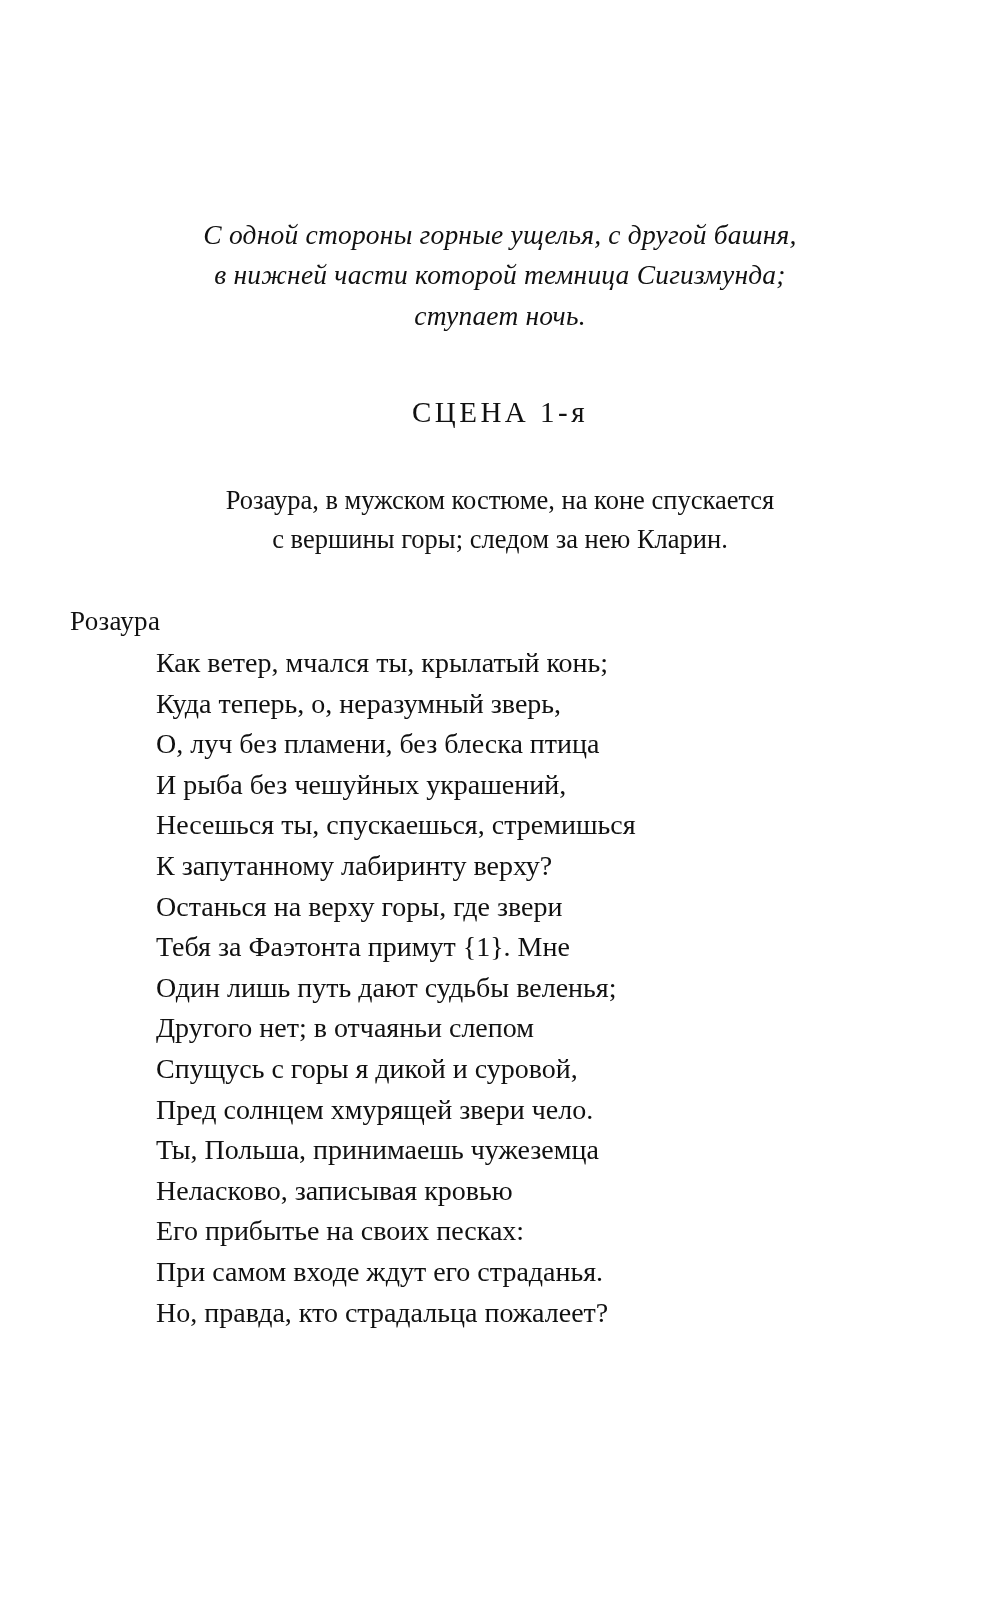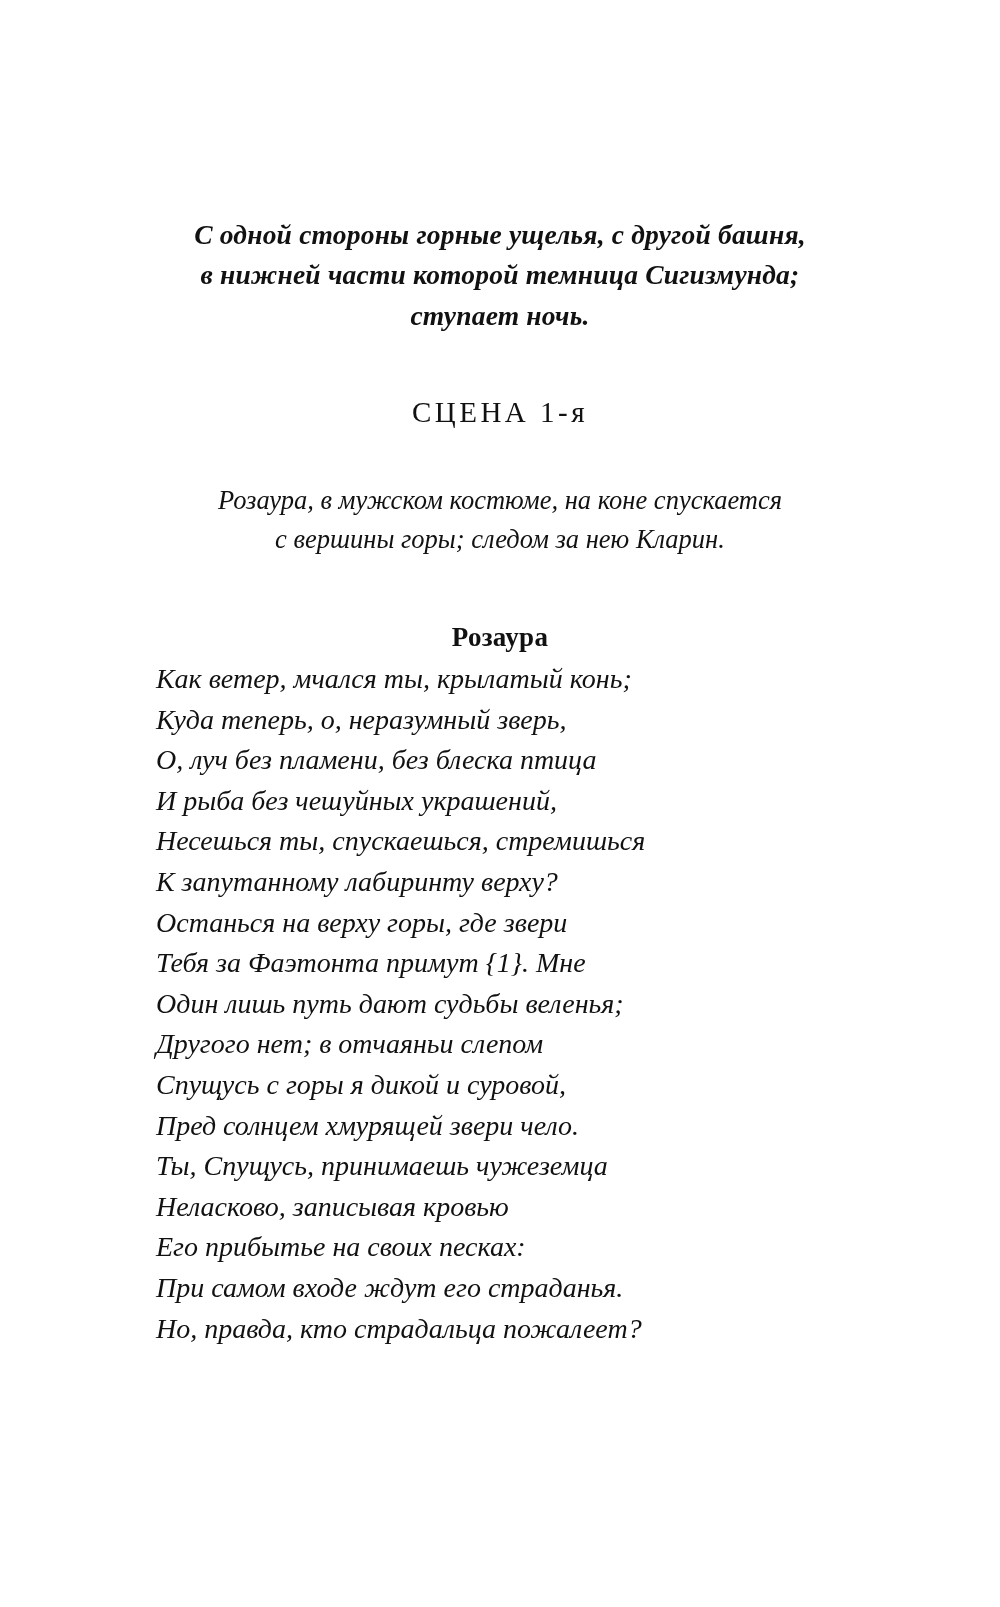--- a/index.html
+++ b/index.html
@@ -28,61 +28,58 @@
     margin-top: 215px;
     font-style: italic;
     font-size: 27.5px;
     line-height: 1.47;
     text-align: center;
     letter-spacing: 0.2px;
   }
   .stage-direction .ln {
     display: block;
     white-space: pre;
-    font-weight: bold;
   }
 
   
   .scene-heading {
     margin-top: 60px;
     text-align: center;
     font-size: 29px;
     letter-spacing: 3.5px;
     font-weight: 400;
   }
 
   
   .entrance-note {
     margin-top: 52px;
-    font-style: italic;
     font-size: 26.5px;
     line-height: 1.45;
     text-align: center;
   }
   .entrance-note .ln {
     display: block;
     white-space: pre;
   }
 
   
   .speaker {
-    margin-top: 64px;
-    text-align: center;
-    font-weight: bold;
+    margin-top: 48px;
+    text-align: left;
+    font-weight: normal;
     font-size: 27px;
     letter-spacing: 0.3px;
   }
 
   
   .verse {
     margin-top: 6px;
     font-size: 28px;
     line-height: 1.45;
     padding-left: 86px;
-    font-style: italic;
   }
   .verse .vline {
     display: block;
     white-space: pre;
   }
 </style>
 </head>
 <body>
 
 <div class="page">
@@ -108,20 +105,20 @@
     <span class="vline">О, луч без пламени, без блеска птица</span>
     <span class="vline">И рыба без чешуйных украшений,</span>
     <span class="vline">Несешься ты, спускаешься, стремишься</span>
     <span class="vline">К запутанному лабиринту верху?</span>
     <span class="vline">Останься на верху горы, где звери</span>
     <span class="vline">Тебя за Фаэтонта примут {1}. Мне</span>
     <span class="vline">Один лишь путь дают судьбы веленья;</span>
     <span class="vline">Другого нет; в отчаяньи слепом</span>
     <span class="vline">Спущусь с горы я дикой и суровой,</span>
     <span class="vline">Пред солнцем хмурящей звери чело.</span>
-    <span class="vline">Ты, Спущусь, принимаешь чужеземца</span>
+    <span class="vline">Ты, Польша, принимаешь чужеземца</span>
     <span class="vline">Неласково, записывая кровью</span>
     <span class="vline">Его прибытье на своих песках:</span>
     <span class="vline">При самом входе ждут его страданья.</span>
     <span class="vline">Но, правда, кто страдальца пожалеет?</span>
   </div>
 
 </div>
 
 </body></html>

